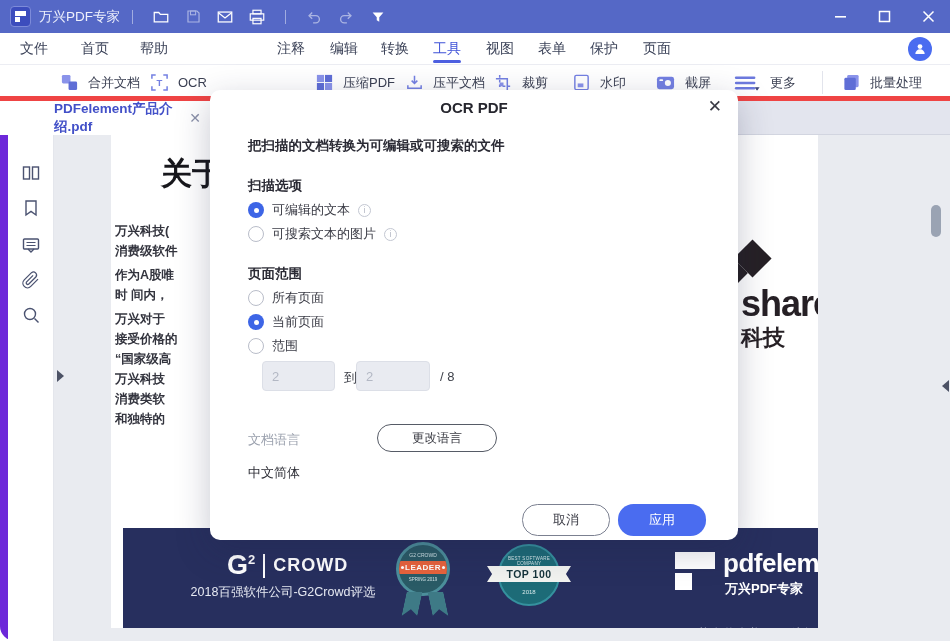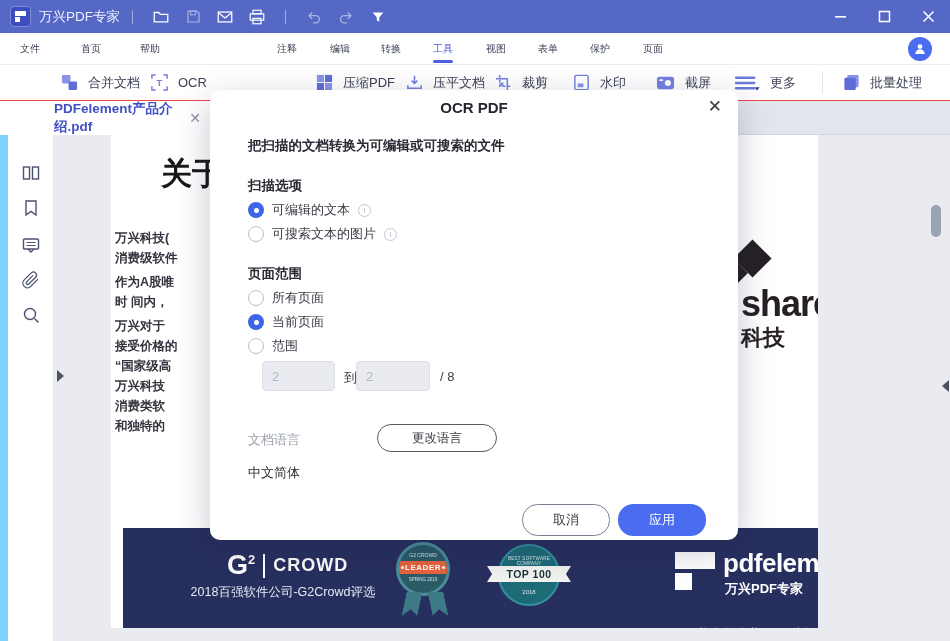--- a/index.html
+++ b/index.html
@@ -1,50 +1,50 @@
 <!DOCTYPE html>
 <html><head>
 <meta charset="utf-8">
 <style>
   * { margin:0; padding:0; box-sizing:border-box; }
   html,body { width:950px; height:641px; overflow:hidden;
     font-family:"Liberation Sans", sans-serif; }
   .abs { position:absolute; }
-  .stage { position:relative; width:950px; height:641px; background:#7dd3fc; }
+  .stage { position:relative; width:950px; height:641px; background:#6d28d9;border-radius:15px; }
 
   
   .titlebar { position:absolute; left:0; top:0; width:950px; height:33px;
     background:#5568c6; display:flex; align-items:center; color:#fff; }
   .app-logo { width:21px; height:21px; margin-left:10px; border-radius:4px;
     background:#3c4dbd; border:1px solid #7d8bd9; display:flex; align-items:center; justify-content:center; }
   .app-logo .glyph { width:11px; height:11px; position:relative; }
   .app-logo .glyph::before { content:""; position:absolute; left:0; top:0; width:11px; height:5px; background:#fff; }
   .app-logo .glyph::after { content:""; position:absolute; left:0; top:6px; width:5px; height:5px; background:#fff; }
   .app-title { font-size:13.5px; margin-left:8px; color:#eef0fc; }
   .tb-sep { width:1px; height:14px; background:rgba(255,255,255,.45); margin:0 12px; }
   .tbtn { width:26px; height:24px; display:flex; align-items:center; justify-content:center;
     margin:0 3px; border-radius:3px; cursor:pointer; }
   .tbtn.dim { opacity:.5; }
   .win-controls { margin-left:auto; display:flex; align-items:center; height:33px; }
   .wbtn { width:44px; height:33px; display:flex; align-items:center; justify-content:center; cursor:pointer; }
 
   
   .menubar { position:absolute; left:0; top:33px; width:950px; height:32px; background:#fff;
     border-bottom:1px solid #ecedf3; }
-  .menu-item { position:absolute; top:0; height:31px; line-height:31px; font-size:10px;
+  .menu-item { position:absolute; top:0; height:31px; line-height:31px; font-size:14px;
     color:#3b4258; cursor:pointer; }
   .menu-item.active { color:#4053d8; }
   .menu-item.active::after { content:""; position:absolute; left:0; right:0; bottom:1px;
     height:3px; background:#4d5fe0; border-radius:2px; }
   .avatar { position:absolute; right:18px; top:4px; width:24px; height:24px; border-radius:50%;
     background:#4a6cf0; display:flex; align-items:center; justify-content:center; cursor:pointer; }
 
   
   .toolbar { position:absolute; left:0; top:65px; width:950px; height:36px; background:#fff;
-    border-bottom:1px solid #ef4444; }
+    border-bottom:5px solid #ef4444; }
   .tool { position:absolute; top:0; height:35px; display:flex; align-items:center; gap:9px;
     font-size:13px; color:#3a3f52; cursor:pointer; white-space:nowrap; }
   .tool-sep { position:absolute; top:6px; width:1px; height:23px; background:#e2e4ec; }
 
   
   .tabbar { position:absolute; left:0; top:101px; width:950px; height:34px; background:#e3e5ee;
     border-bottom:1px solid #d2d5e0; }
   .doc-tab { position:absolute; left:0; top:0; width:213px; height:34px; background:#fff;
     display:flex; align-items:center; cursor:pointer; }
   .doc-tab .tab-label { margin-left:17px; font-size:13.5px; font-weight:bold; color:#4250c8;padding-left:37px; }
@@ -61,21 +61,21 @@
   .scroll-thumb { position:absolute; left:877px; top:70px; width:10px; height:32px;
     background:#9aa3b3; border-radius:5px; cursor:pointer; }
   .panel-arrow { width:0; height:0; cursor:pointer; }
   .arrow-right { border-top:6px solid transparent; border-bottom:6px solid transparent; border-left:7px solid #4c5265; }
   .arrow-left  { border-top:6px solid transparent; border-bottom:6px solid transparent; border-right:7px solid #4c5265; }
 
   
   .page { position:absolute; left:57px; top:0; width:707px; height:493px; background:#fff; overflow:hidden; }
   .page-title { position:absolute; left:50px; top:18px; font-size:31px; font-weight:800; color:#17171c; }
   .body-lines { position:absolute; left:4px; top:86px; width:104px; overflow:hidden; white-space:nowrap;
-    font-size:12.5px; font-weight:600; color:#33343e;margin-top:7px; }
+    font-size:12.5px; font-weight:600; color:#33343e; }
   .body-lines div { height:20px; line-height:20px; }
   .body-lines div.gap { margin-top:4px; }
   .ws-logo { position:absolute; left:618px; top:100px; width:120px; height:130px; color:#262025; }
   .ws-d1 { position:absolute; left:10px; top:10px; width:27px; height:27px; background:#262025; transform:rotate(45deg); }
   .ws-d2 { position:absolute; left:2px; top:31px; width:14px; height:14px; background:#262025; transform:rotate(45deg); }
   .ws-word { position:absolute; left:12px; top:48px; font-size:36px; font-weight:800; letter-spacing:-1px; }
   .ws-cn { position:absolute; left:12px; top:88px; font-size:22px; font-weight:800; }
 
   
   .page-footer { position:absolute; left:0; bottom:0; width:707px; height:100px; background:#272f5e; color:#fff;margin-left:12px; }

